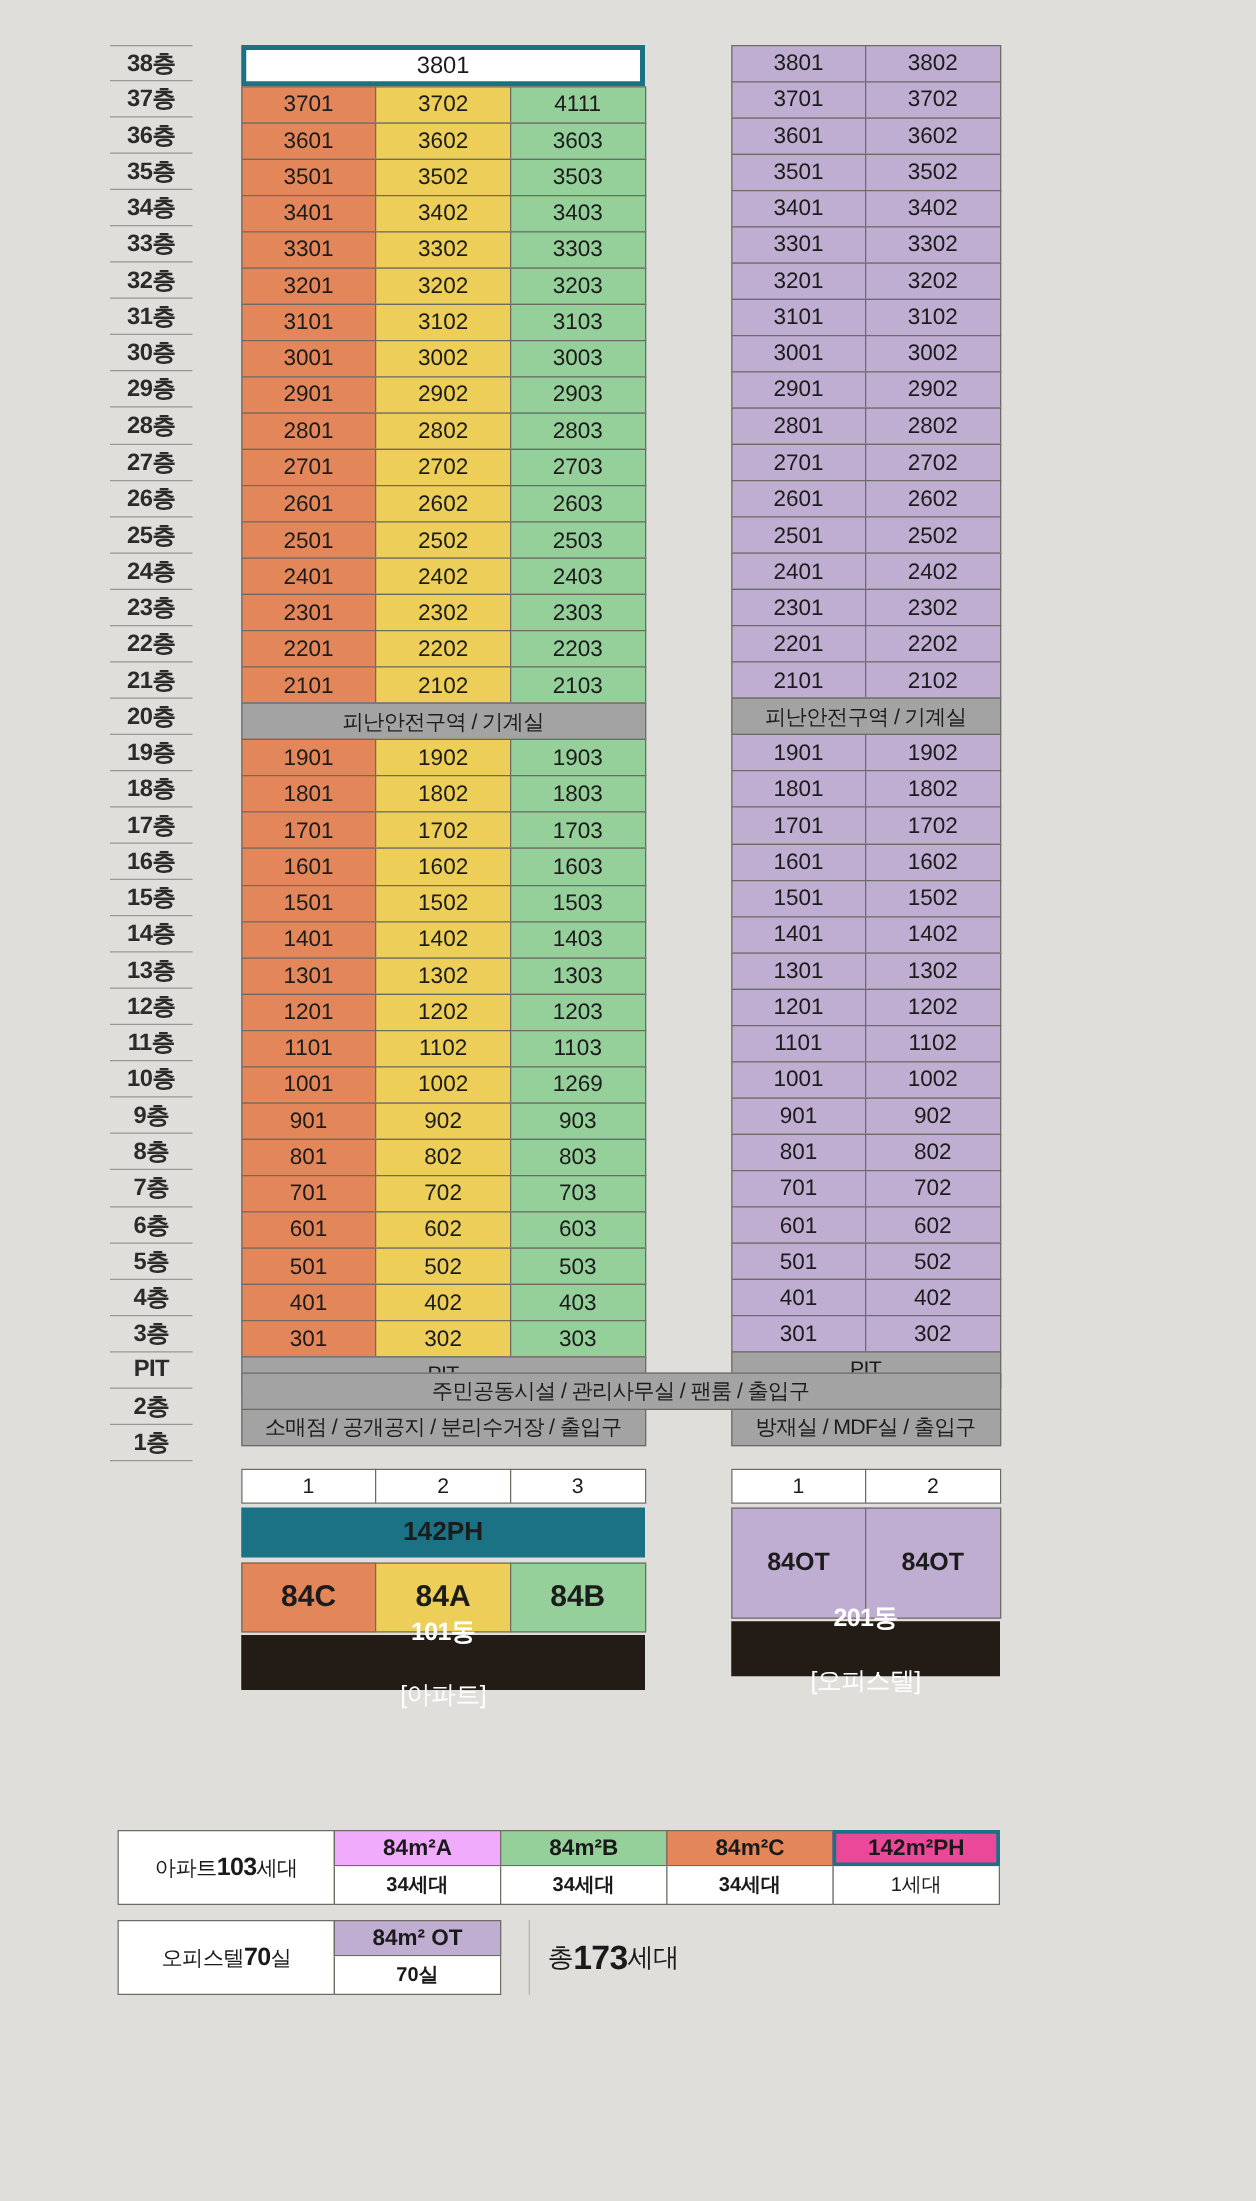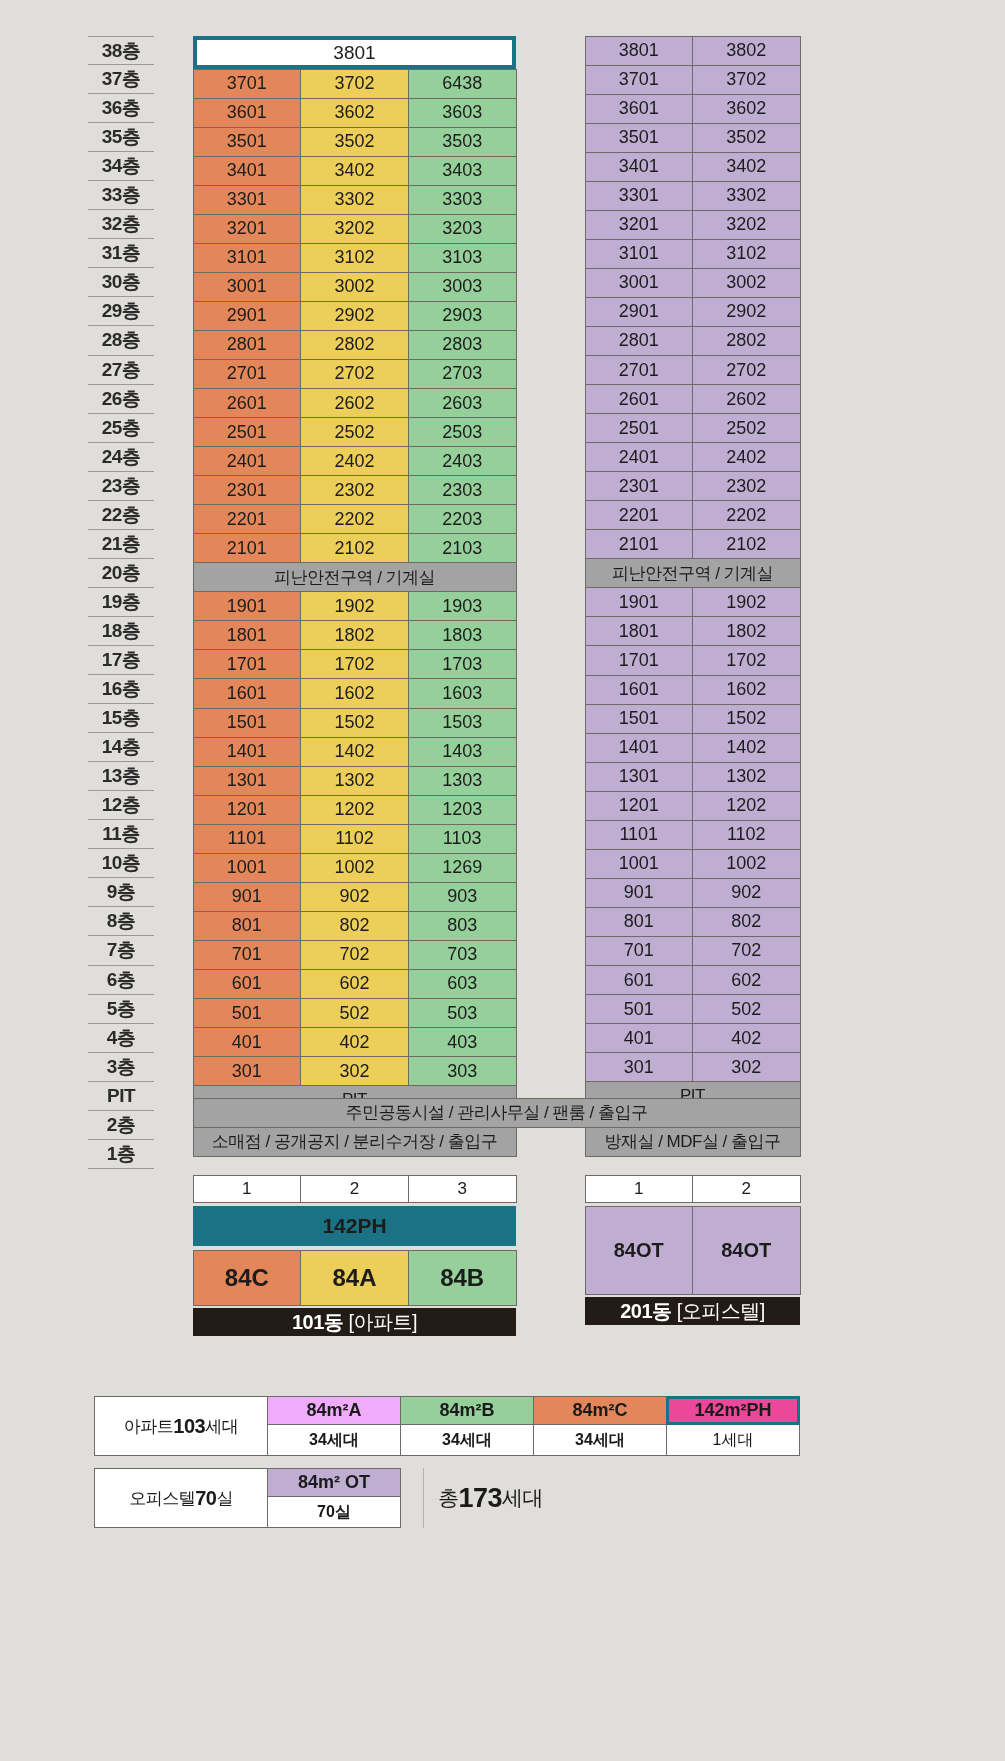--- a/index.html
+++ b/index.html
@@ -78,29 +78,29 @@
     background:#fff; border:none; margin:0; width:100%;
     font-size:21px; font-weight:700;
   }
   .lg-types { display:flex; height:55px; margin-top:4px; }
   .lg-types .cell { font-size:24px; font-weight:700; }
 
   .lg-ot { display:flex; height:88px; margin-top:4px; }
   .lg-ot .cell { font-size:20px; font-weight:700; }
 
   .dong-bar {
-    margin-top:3px; height:28px; background:#231c16; color:#fff;
+    margin-top:3px; height:44px; background:#231c16; color:#fff;
     display:flex; align-items:center; justify-content:center;
-    font-size:20px; letter-spacing:-0.5px;
+    font-size:20px; letter-spacing:-0.5px;flex-direction:column;
   }
   .dong-bar b { font-weight:700; }
   .dong-bar span { font-weight:400; }
 
   
-  #summary { position:absolute; left:94px; top:1396px; width:712px; }
+  #summary { position:absolute; left:94px; top:1464px; width:712px; }
   .sum-row1 { display:flex; }
   .sum-label {
     width:174px; background:#fff; border:1px solid #6e6b66;
     display:flex; align-items:center; justify-content:center;
     font-size:17px; letter-spacing:-0.5px;
   }
   .sum-label b { font-weight:700; font-size:20px; }
   .sum-col { width:134px; margin-left:-1px; }
   .sum-col .hd {
     height:29px; border:1px solid #6e6b66;
@@ -171,21 +171,21 @@
     </div>
 
   <div class="tower" id="tower-a">
     <div id="ph-row">
       <div class="cell">3801</div>
     </div>
     <div id="tower-a-rows">
         <div class="row">
           <div class="cell c-orange">3701</div>
           <div class="cell c-yellow">3702</div>
-          <div class="cell c-green">6438</div>
+          <div class="cell c-green">4111</div>
         </div>
         <div class="row">
           <div class="cell c-orange">3601</div>
           <div class="cell c-yellow">3602</div>
           <div class="cell c-green">3603</div>
         </div>
         <div class="row">
           <div class="cell c-orange">3501</div>
           <div class="cell c-yellow">3502</div>
           <div class="cell c-green">3503</div>

